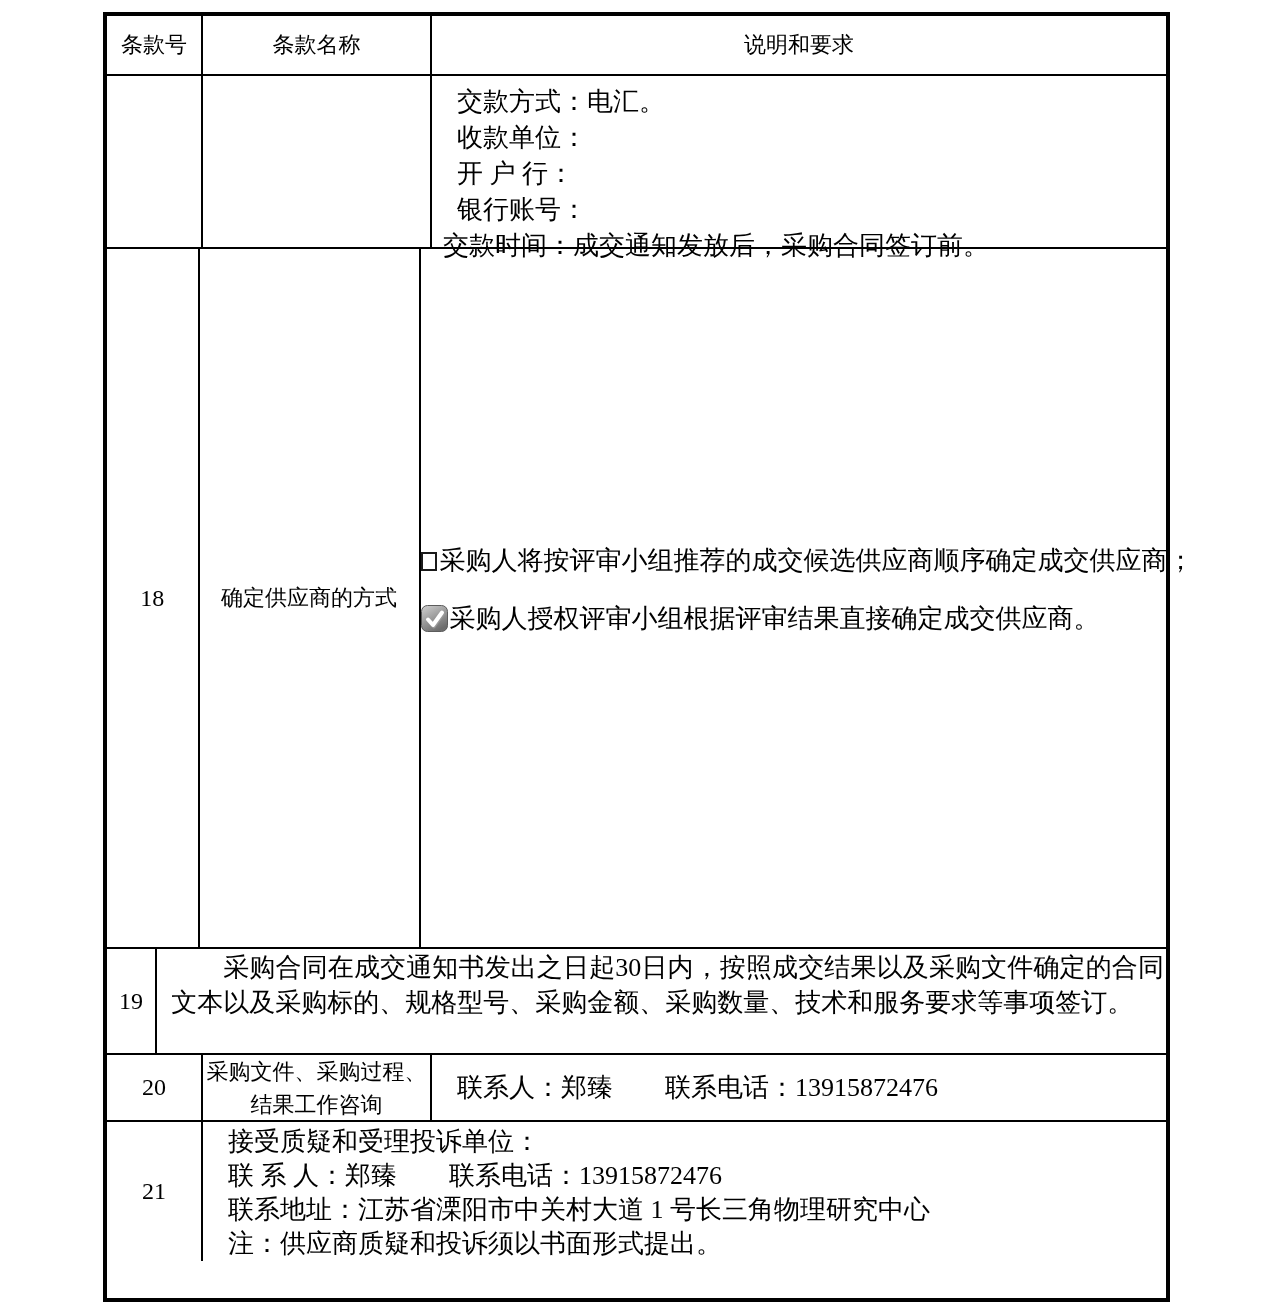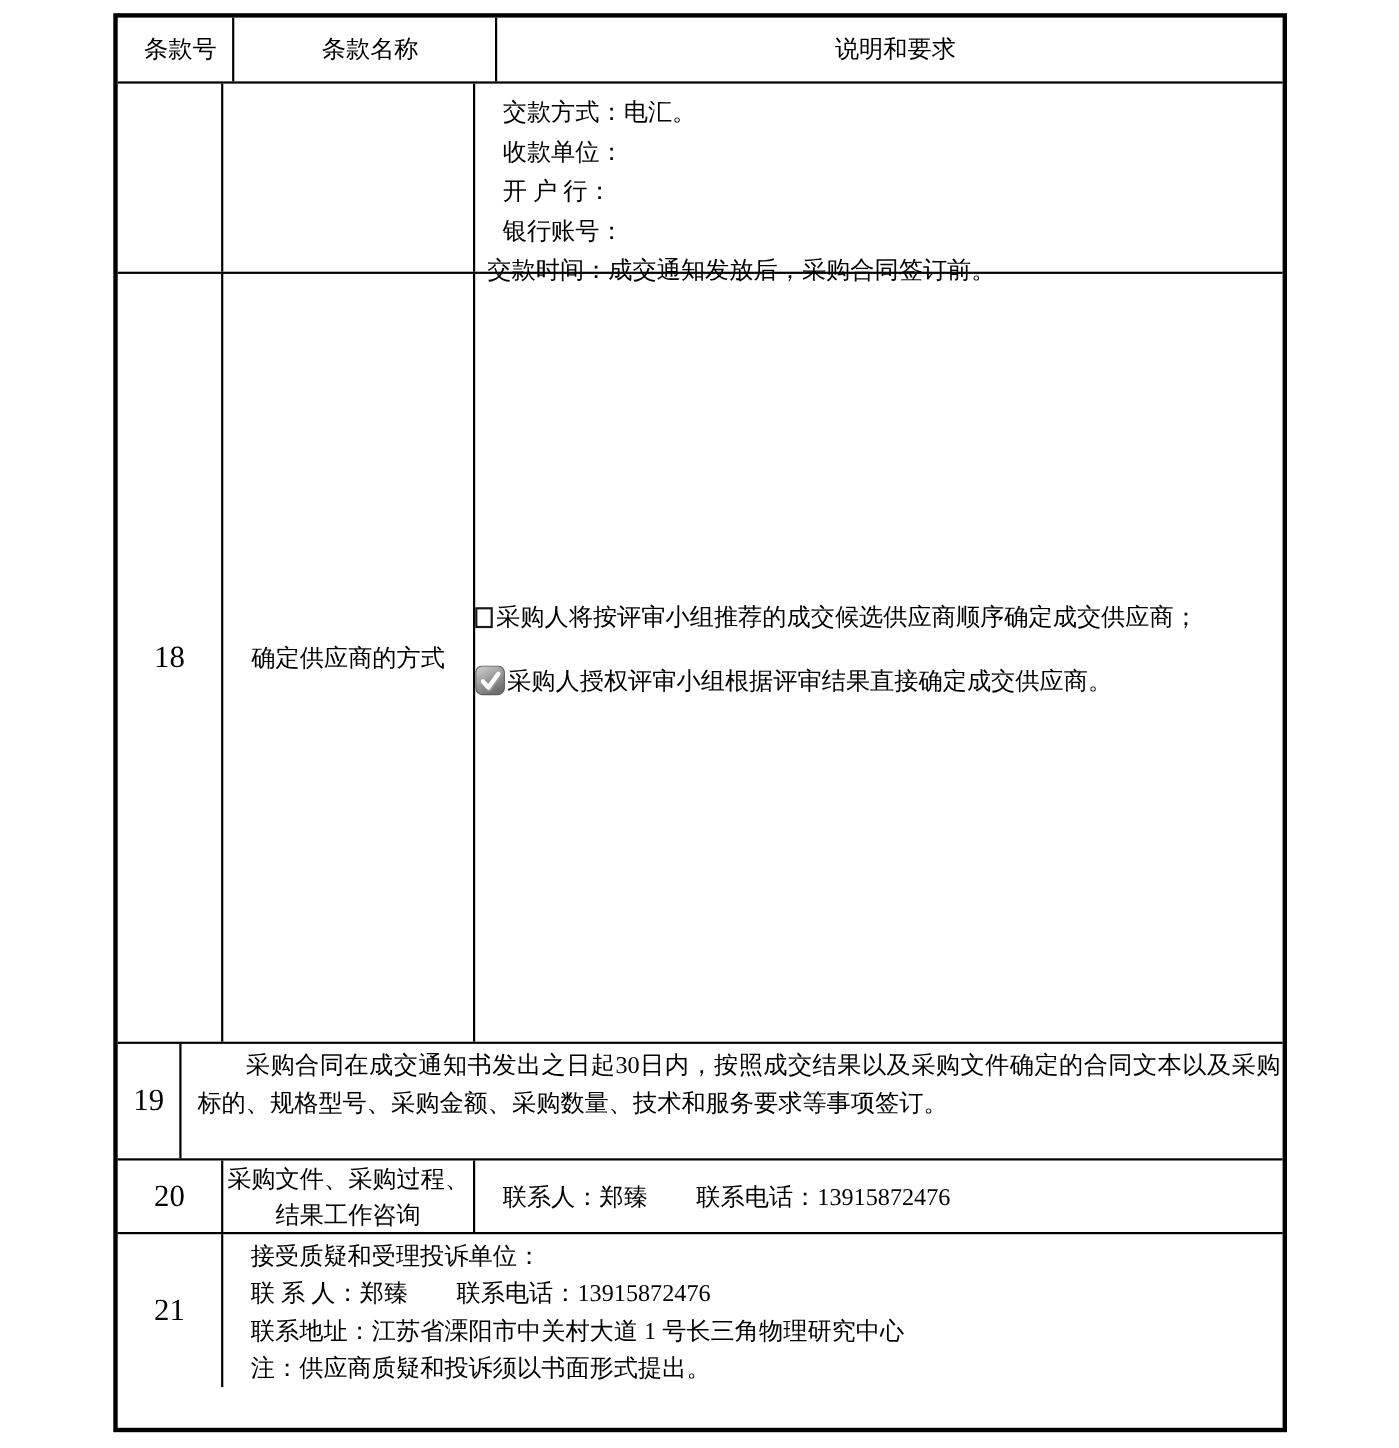--- a/index.html
+++ b/index.html
@@ -23,46 +23,45 @@
     display: flex;
     flex-direction: row;
     border-bottom: 2px solid #000000;
     flex: 0 0 auto;
   }
   .row:last-child { border-bottom: none; }
   .c1 {
     width: 96px;
     border-right: 2px solid #000000;
     display: flex; align-items: center; justify-content: center;
-    font-size: 28px;
+    font-size: 24px;
   }
   .c2 {
     width: 229px;
     border-right: 2px solid #000000;
     display: flex; flex-direction: column; align-items: center; justify-content: center;
     font-size: 22px;
     text-align: center;
   }
   .c3 {
     flex: 1 1 auto;
-    font-size: 22px;
+    font-size: 26px;
     min-width: 0;
   }
   .h-header { height: 60px; }
   .h-cont   { height: 173px; }
   .h-r18    { height: 700px; }
   .h-r19    { height: 106px; }
   .h-r20    { height: 67px; }
   .h-r21    { height: 139px; }
   .h-r22    { flex: 1 1 auto; }
 
   .header-cell {
     display: flex; align-items: center; justify-content: center;
     font-size: 22px;
-    margin-left: 10px;
   }
   .lines { padding-top: 8px; }
   .line {
     line-height: 36px;
     padding-left: 25px;
     white-space: nowrap;
   }
   .line.low-indent { padding-left: 11px; }
 
   .options {

